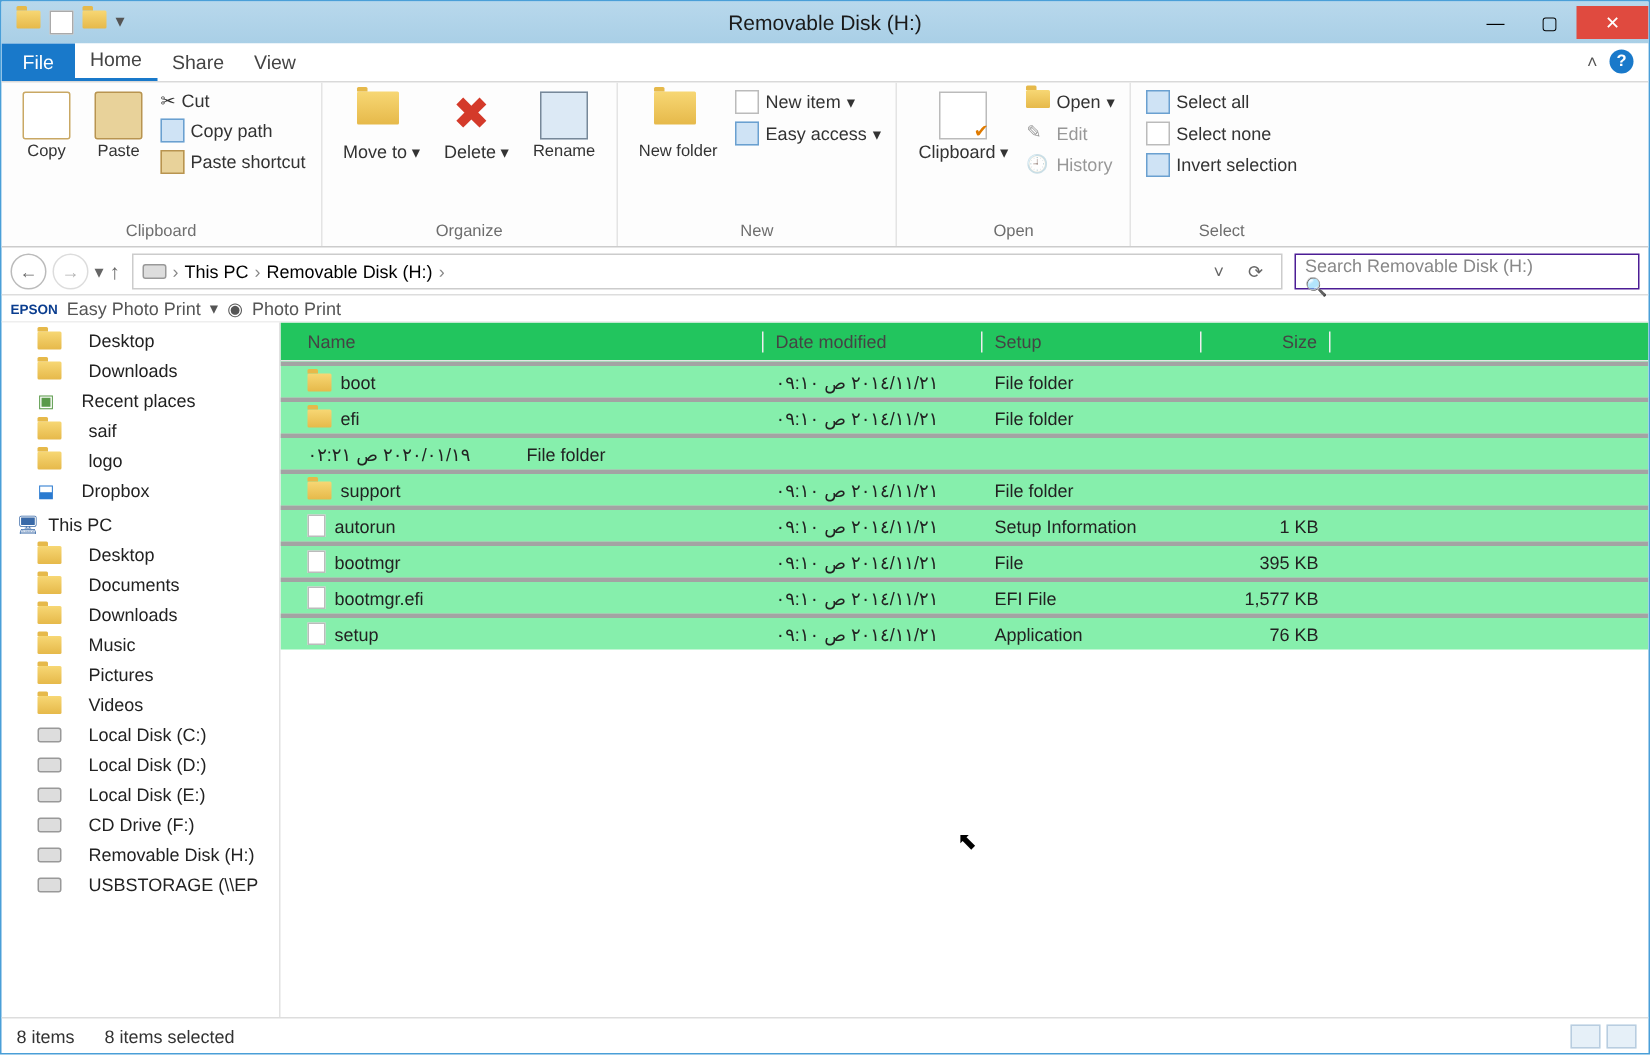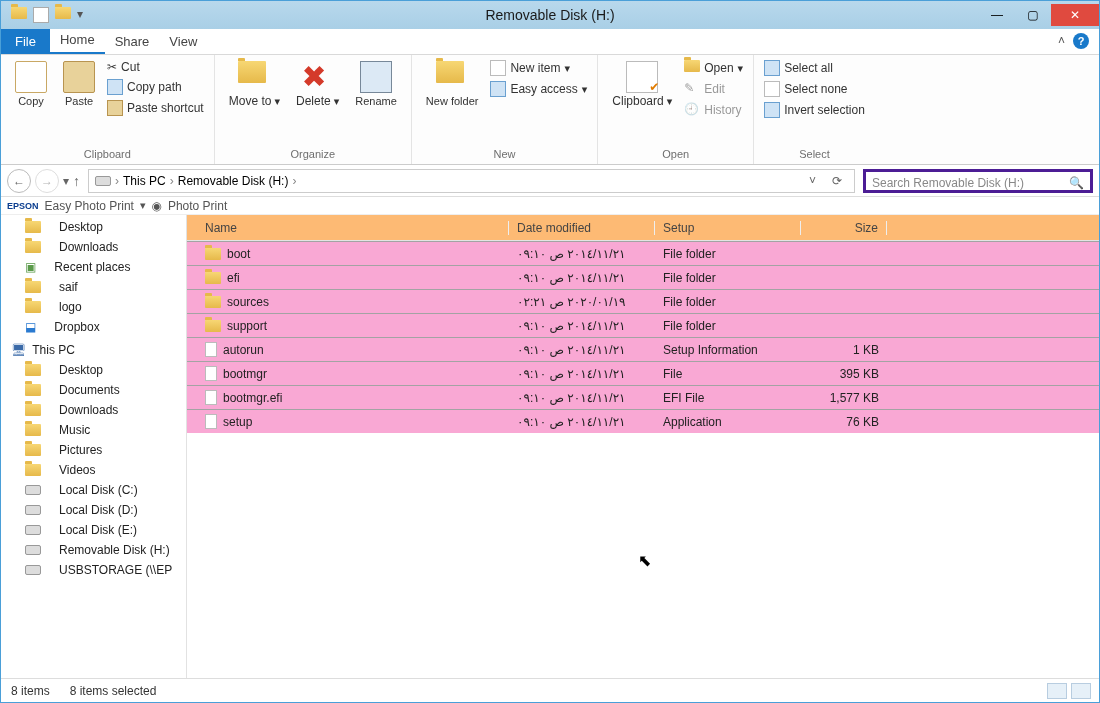--- a/index.html
+++ b/index.html
@@ -28,35 +28,35 @@
   .vstack { display:flex; flex-direction:column; gap:3px; justify-content:center;}
   
   .icon { width:32px;height:32px;display:inline-block;}
   .icon-sm { width:16px;height:16px;display:inline-block;}
   
   .navbar { height:32px; border-bottom:1px solid #ddd; display:flex; align-items:center; padding:0 6px; gap:4px;}
   .navbtn { width:24px;height:24px;border:1px solid #bbb;border-radius:12px;display:flex;align-items:center;justify-content:center;color:#666;}
   .breadcrumb { flex:1; display:flex; align-items:center; gap:4px; padding:0 6px; border:1px solid #ccc; height:24px; margin:0 4px; font-size:12px; background:#fff;}
   .breadcrumb .sep { color:#888;}
   .refresh { padding:0 6px; color:#666;}
-  .searchbox { width:230px; height:24px; border:3px solid #4c1d95; display:flex; align-items:flex-end; padding:0 6px; color:#888; justify-content:space-between;}
+  .searchbox { width:230px; height:24px; border:1px solid #4c1d95; display:flex; align-items:flex-start; padding:0 6px; color:#888; justify-content:space-between;flex-direction:column;}
   
   .epson { height:18px; border-bottom:1px solid #eee; padding-left:6px; font-size:11px; color:#555; display:flex; align-items:center; gap:6px; overflow:hidden;}
   
   .body { display:flex; height: calc(703px - 28px - 26px - 110px - 32px - 18px - 24px - 2px);}
   .sidebar { width:186px; border-right:1px solid #e2e2e2; overflow-y:scroll; padding:2px 0;}
   .sidebar::-webkit-scrollbar{width:16px;} .sidebar::-webkit-scrollbar-thumb{background:#c7c7c7;border:3px solid #f0f0f0;border-radius:8px;}
   .treeitem { display:flex; align-items:center; gap:18px; padding:3px 4px 3px 24px; font-size:12px; color:#222;}
   .treehead { padding-left:10px; font-weight:normal; display:flex; align-items:center; gap:6px; padding-top:6px; padding-bottom:3px;}
   
   .filelist { flex:1; overflow:auto; position:relative;}
-  .colheaders { display:flex; border-bottom:1px solid #e4e4e4; height:26px; align-items:center; color:#444; font-size:12px; padding-left:10px; position:sticky; top:0; background:#fdba74;}
+  .colheaders { display:flex; border-bottom:1px solid #e4e4e4; height:26px; align-items:center; color:#444; font-size:12px; padding-left:10px; position:sticky; top:0; background:#22c55e;}
   .colheaders div { border-right:1px solid #eee; padding:0 8px;}
   .col-name{width:312px;} .col-date{width:146px;} .col-type{width:146px;} .col-size{width:86px;text-align:right;}
-  .row { display:flex; align-items:center; height:24px; padding-left:10px; background:#f9a8d4; border-top:1px solid #a3a3a3; border-bottom:0; font-size:12px; color:#222;}
+  .row { display:flex; align-items:center; height:24px; padding-left:10px; background:#86efac; border-top:3px solid #a3a3a3; border-bottom:0; font-size:12px; color:#222;}
   .row > div { padding:0 8px;}
   .row .col-name{display:flex;align-items:center;gap:6px;}
   
   .statusbar { height:24px; border-top:1px solid #ddd; display:flex; align-items:center; padding:0 10px; font-size:12px; color:#333; gap:20px; position:relative;}
   .viewbtns { position:absolute; right:8px; display:flex; gap:4px;}
   .viewbtn { width:20px;height:16px;border:1px solid #b8cde0;background:#e6f0f8;}
   
   .folder-ic{width:16px;height:12px;background:linear-gradient(#f7d774,#e6b94a);border-radius:1px;position:relative;display:inline-block;}
   .folder-ic::before{content:'';position:absolute;top:-3px;left:0;width:7px;height:3px;background:#e6b94a;border-radius:1px 1px 0 0;}
   .file-ic{width:12px;height:15px;background:#fff;border:1px solid #bbb;display:inline-block;}
@@ -283,20 +283,24 @@
       <div class="treeitem">
         <span class="disk-ic"></span> 
         <span>Local Disk (D:)</span>
       </div>
       <div class="treeitem">
         <span class="disk-ic"></span> 
         <span>Local Disk (E:)</span>
       </div>
       <div class="treeitem">
         <span class="disk-ic"></span> 
+        <span>CD Drive (F:)</span>
+      </div>
+      <div class="treeitem">
+        <span class="disk-ic"></span> 
         <span>Removable Disk (H:)</span>
       </div>
       <div class="treeitem">
         <span class="disk-ic"></span> 
         <span>USBSTORAGE (\\EP</span>
       </div>
     </div>
   <div class="filelist">
     <div class="colheaders">
       <div class="col-name">Name</div>
@@ -317,24 +321,20 @@
         <div class="row">
           <div class="col-name">
             <span class="folder-ic"></span>
             <span>efi</span>
           </div>
           <div class="col-date">٢٠١٤/١١/٢١ ص ٠٩:١٠</div>
           <div class="col-type">File folder</div>
           <div class="col-size"></div>
         </div>
         <div class="row">
-          <div class="col-name">
-            <span class="folder-ic"></span>
-            <span>sources</span>
-          </div>
           <div class="col-date">٢٠٢٠/٠١/١٩ ص ٠٢:٢١</div>
           <div class="col-type">File folder</div>
           <div class="col-size"></div>
         </div>
         <div class="row">
           <div class="col-name">
             <span class="folder-ic"></span>
             <span>support</span>
           </div>
           <div class="col-date">٢٠١٤/١١/٢١ ص ٠٩:١٠</div>

